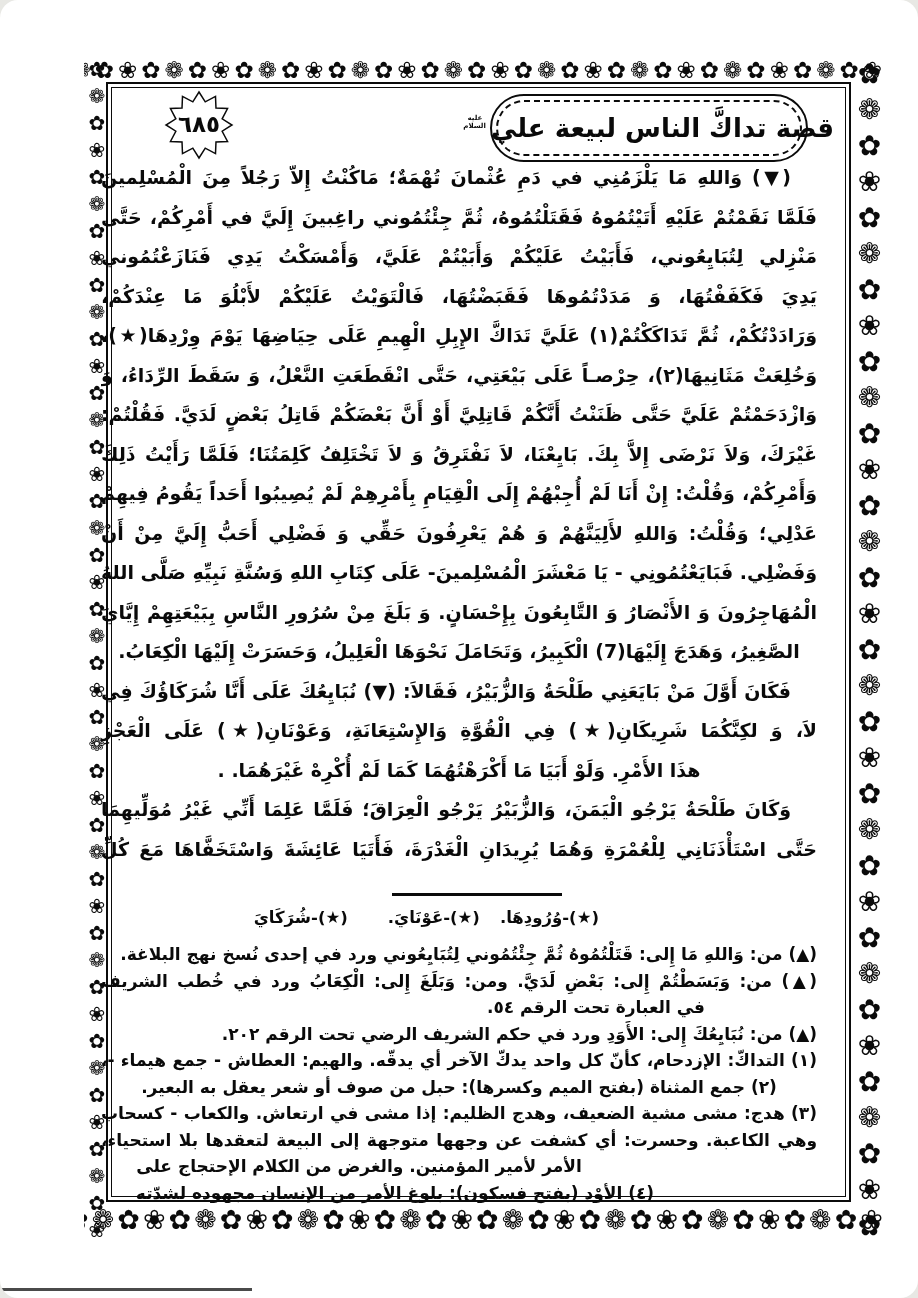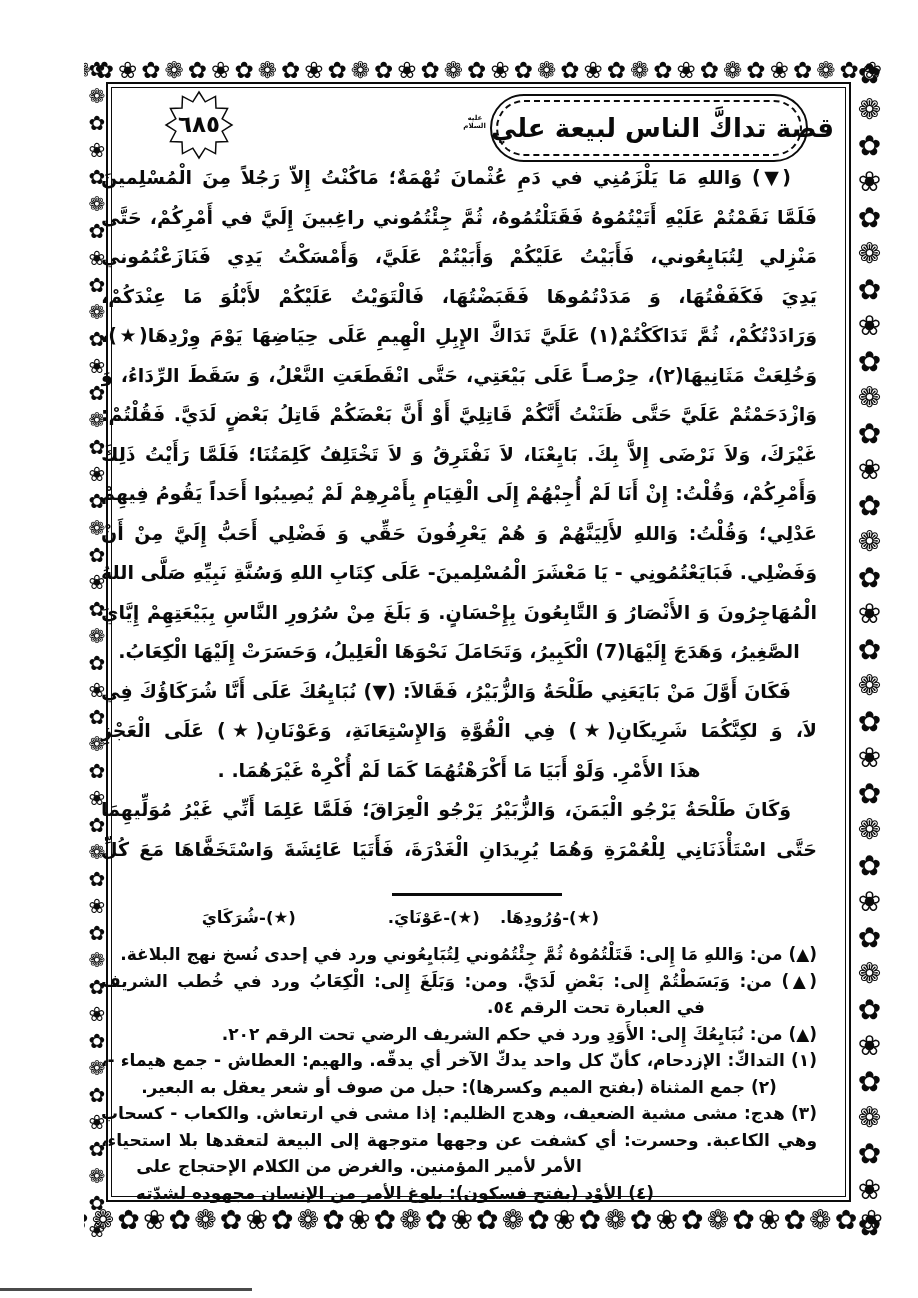--- a/index.html
+++ b/index.html
@@ -1,19 +1,19 @@
 <!DOCTYPE html>
 <html lang="ar"><head>
 <meta charset="utf-8">
 <style>
   html,body{margin:0;padding:0;background:#e8e8e4;}
   .page{
     position:relative;width:918px;height:1298px;margin:0 auto;
     background:#ffffff;overflow:hidden;color:#0a0a0a;
-    font-family:"DejaVu Sans",sans-serif;direction:rtl;
+    font-family:"DejaVu Sans",sans-serif;direction:rtl;border-radius:18px;
   }
   
   .ornament-band{position:absolute;left:84px;top:57px;width:802px;height:1180px;}
   .b-strip{position:absolute;overflow:hidden;color:#0b0b0b;}
   .b-strip::before{
     font-family:"DejaVu Sans",sans-serif;white-space:nowrap;display:block;
     content:"❀✿❁✿❀✿❁✿❀✿❁✿❀✿❁✿❀✿❁✿❀✿❁✿❀✿❁✿❀✿❁✿❀✿❁✿❀✿❁✿❀✿❁✿❀✿❁✿❀✿❁✿❀✿❁✿❀✿❁✿❀✿❁✿❀✿❁✿❀✿❁✿❀✿❁✿";
   }
   .b-top{left:0;top:0;right:0;height:27px;font-size:23px;line-height:26px;letter-spacing:4px;}
   .b-bottom{left:0;bottom:0;right:0;height:33px;font-size:27px;line-height:31px;letter-spacing:3px;}
@@ -44,21 +44,21 @@
     overflow:hidden;text-align:justify;}
   .l-justify{text-align:justify;text-align-last:justify;}
   .l-indent{text-align:justify;text-align-last:justify;padding-right:26px;}
   .l-center{text-align:center;text-align-last:center;}
   
   .fn-separator{position:absolute;left:392px;top:893px;width:170px;height:3px;background:#0b0b0b;}
   .variant-row{position:absolute;left:101px;top:903px;width:716px;display:flex;direction:rtl;
     padding-right:218px;box-sizing:border-box;font-size:16.5px;font-weight:bold;line-height:30px;}
   .variant{white-space:nowrap;}
   .variant:nth-of-type(2){margin-right:20px;}
-  .variant:nth-of-type(3){margin-right:92px;}
+  .variant:nth-of-type(3){margin-right:40px;}
   
   .footnotes{position:absolute;left:101px;top:941px;width:716px;direction:rtl;}
   .fline{height:26.5px;line-height:26.5px;font-size:17px;font-weight:bold;overflow:hidden;}
   .fline.l-justify{text-align:justify;text-align-last:justify;}
   .l-right{text-align:right;}
   .l-right-indent{text-align:right;padding-right:112px;}
   .l-center-left{text-align:center;padding-right:200px;}
   .l-center-left-sm{text-align:center;padding-right:128px;}
   
   .scan-artifact{position:absolute;left:0;top:1288px;width:252px;height:3px;background:#4a4a4a;}

